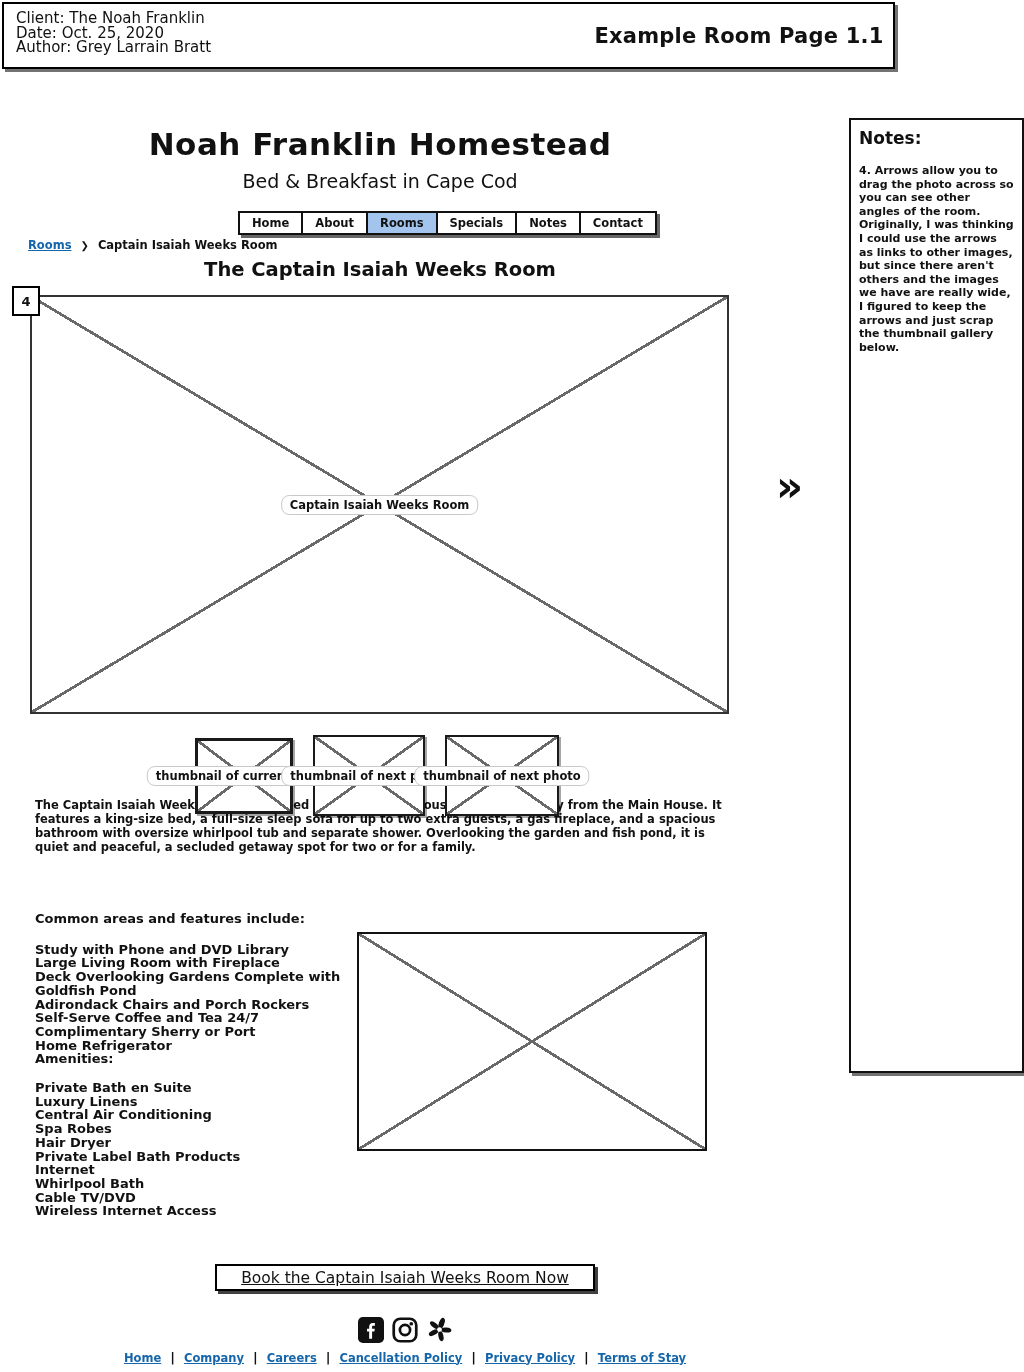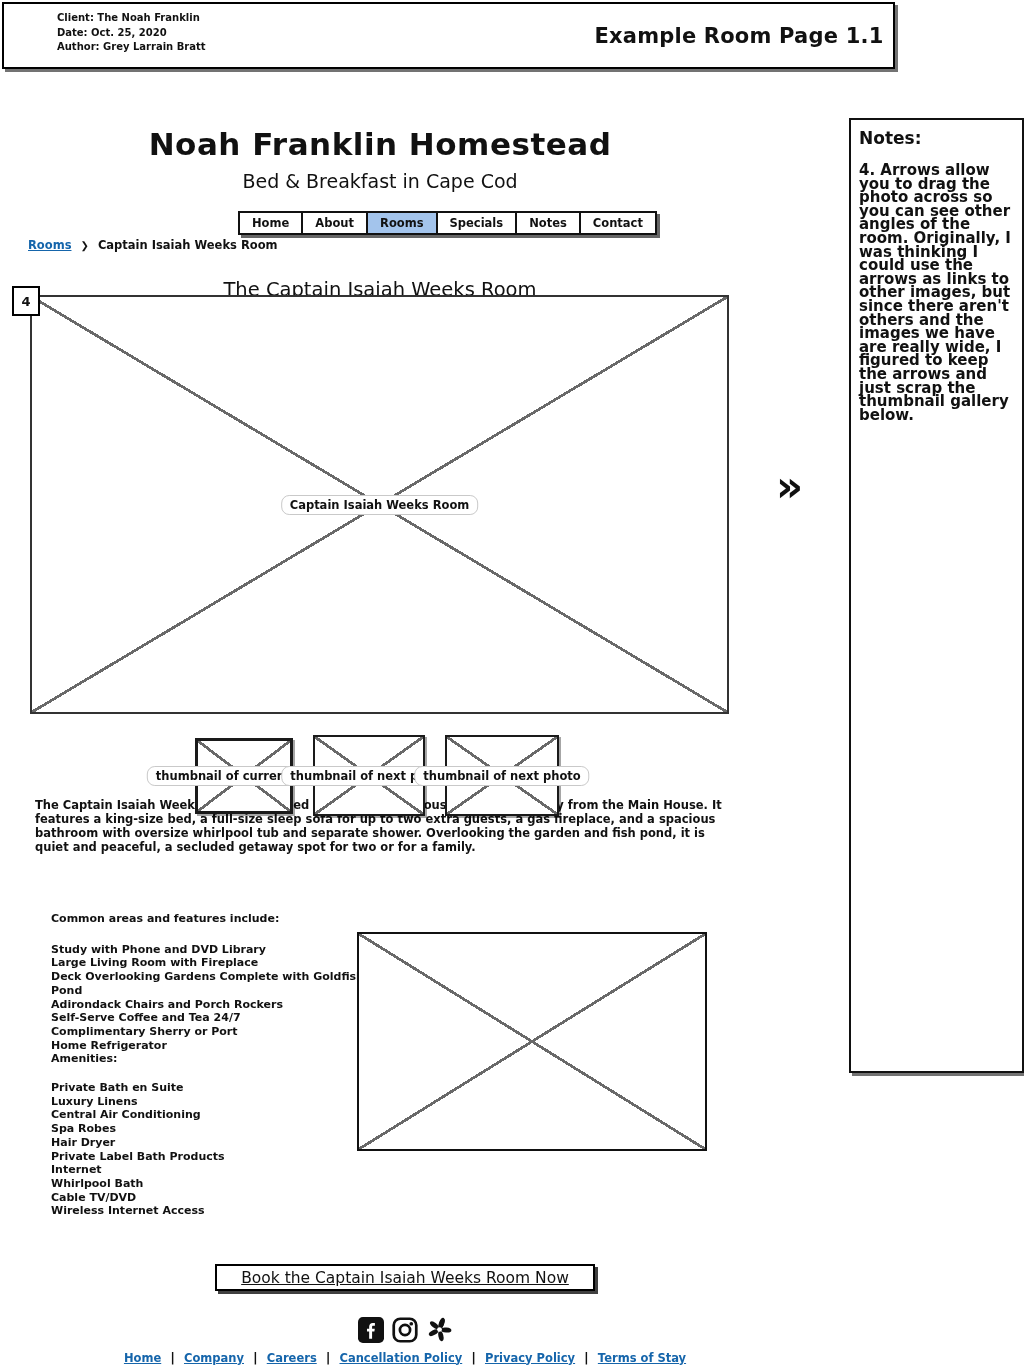--- a/index.html
+++ b/index.html
@@ -3,29 +3,29 @@
 <meta charset="utf-8">
 <style>
   html,body{margin:0;padding:0;background:#fff;}
   body{width:1024px;height:1372px;position:relative;overflow:hidden;
        font-family:"DejaVu Sans","Liberation Sans",sans-serif;color:#111;}
   .abs{position:absolute;}
 
   
   .spec-box{left:2px;top:2px;width:889px;height:63px;border:2.5px solid #000;
             background:#fff;box-shadow:3px 3px 0 rgba(0,0,0,0.55);}
-  .client-info{left:12px;top:7px;font-size:10px;line-height:14.5px;font-weight:700;margin-left:41px;}
+  .client-info{left:12px;top:7px;font-size:15px;line-height:14.5px;font-weight:400;}
   .spec-title{left:590px;top:20px;width:290px;text-align:center;
               font-size:21px;font-weight:bold;letter-spacing:.2px;}
 
   
   .notes-panel{left:849px;top:118px;width:155px;height:935px;border:2px solid #111;
                background:#fff;box-shadow:3px 3px 0 rgba(0,0,0,0.55);padding:8px;}
   .notes-head{font-size:17px;font-weight:700;margin-bottom:16px;}
-  .notes-body{font-size:15px;line-height:13.6px;font-weight:600;}
+  .notes-body{font-size:11px;line-height:13.6px;font-weight:600;}
 
   
   .site-title{left:30px;top:126px;width:700px;text-align:center;
               font-size:31px;font-weight:bold;letter-spacing:.5px;}
   .site-subtitle{left:30px;top:170px;width:700px;text-align:center;
                  font-size:19px;font-weight:normal;}
 
   
   .nav{left:238px;top:211px;display:flex;border:2px solid #111;background:#fff;
        box-shadow:3px 3px 0 rgba(0,0,0,0.6);}
@@ -33,21 +33,21 @@
             background:#fff;cursor:pointer;white-space:nowrap;}
   .nav-item:last-child{border-right:none;}
   .nav-item.active{background:#a3c4ec;}
 
   
   .breadcrumb{left:28px;top:238px;font-size:11.5px;font-weight:600;}
   .crumb-link{color:#1565ab;text-decoration:underline;cursor:pointer;}
   .crumb-sep{color:#111;font-weight:bold;margin:0 5px;font-size:10px;}
 
   .page-title{left:30px;top:258px;width:700px;text-align:center;
-              font-size:19.5px;font-weight:normal;margin-top:20px;}
+              font-size:19.5px;font-weight:bold;}
 
   
   .xbox{background-color:#fff;background-image:
     linear-gradient(to top right, transparent calc(50% - 1.4px), #696969 calc(50% - 1.4px), #696969 calc(50% + 1.4px), transparent calc(50% + 1.4px)),
     linear-gradient(to bottom right, transparent calc(50% - 1.4px), #696969 calc(50% - 1.4px), #696969 calc(50% + 1.4px), transparent calc(50% + 1.4px));}
   .main-image{left:30px;top:295px;width:695px;height:415px;border:2.5px solid #333;}
   .img-label{position:absolute;left:50%;top:50%;transform:translate(-50%,-50%);
              background:#fff;border:1.5px solid #c9c9c9;border-radius:8px;
              padding:2px 8px;font-size:11.5px;font-weight:600;white-space:nowrap;}
   .marker{left:12px;top:286px;width:24px;height:26px;border:2px solid #000;background:#fff;
@@ -61,21 +61,21 @@
   .thumb.current{border-width:3px;}
   .t1{left:195px;top:738px;width:92px;height:70px;z-index:1;}
   .t2{left:313px;top:735px;width:108px;height:77px;z-index:1;}
   .t3{left:445px;top:735px;width:110px;height:77px;z-index:1;}
   .t1 .img-label{z-index:4;}
   .t2 .img-label{z-index:2;}
   .t3 .img-label{z-index:3;}
 
   
   .room-desc{left:35px;top:798px;width:692px;font-size:11.5px;line-height:14px;font-weight:600;}
-  .features-block{left:35px;top:912px;width:330px;font-size:11px;line-height:13.7px;font-weight:600;margin-left:16px;}
+  .features-block{left:35px;top:912px;width:330px;font-size:13px;line-height:13.7px;font-weight:600;}
   .features-heading{margin-bottom:17px;}
   .amenities-heading{margin-bottom:15px;}
   .second-image{left:357px;top:932px;width:346px;height:215px;border:2.5px solid #111;}
 
   
   .book-btn{left:215px;top:1264px;width:376px;height:23px;border:2.5px solid #000;background:#fff;
             box-shadow:3px 3px 0 rgba(0,0,0,0.75);display:flex;align-items:center;justify-content:center;
             font-size:15.5px;font-weight:400;text-decoration:underline;cursor:pointer;}
 
   

